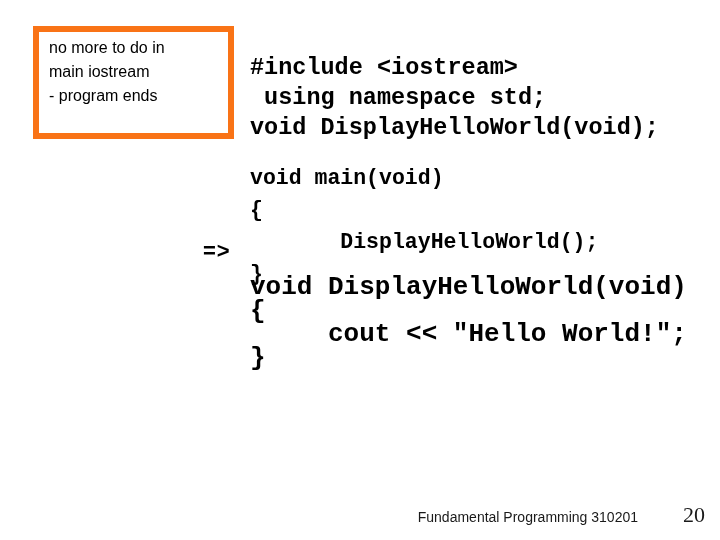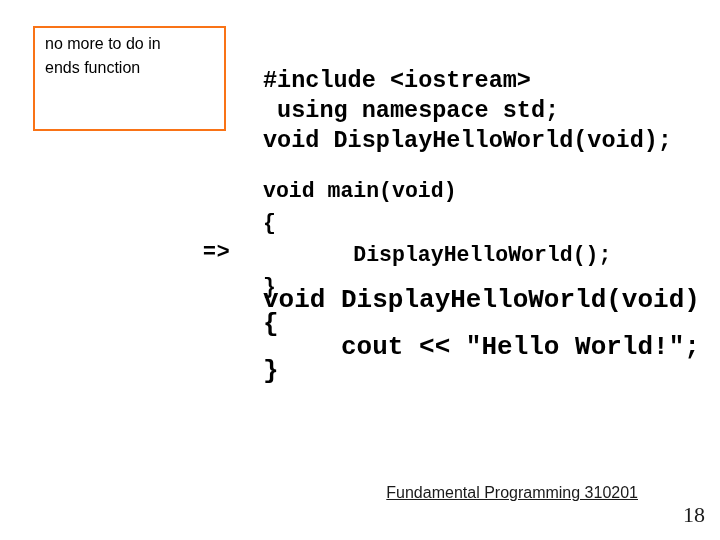--- a/index.html
+++ b/index.html
@@ -11,87 +11,87 @@
     overflow: hidden;
     font-family: "Liberation Sans", sans-serif;
     color: #000000;
   }
   .caption-box {
     position: absolute;
     left: 33px;
     top: 26px;
     width: 179px;
     height: 97px;
-    border: 2px solid #f97316;
+    border: 6px solid #f97316;
     padding: 4px 0 0 10px;
     font-size: 16px;
     line-height: 24px;
     color: #000000;
   }
   .code {
     position: absolute;
     left: 250px;
-    margin: 13px;
+    margin: 0;
     font-family: "Liberation Mono", "DejaVu Sans Mono", monospace;
     font-weight: bold;
     color: #000000;
     white-space: pre;
   }
   .code-includes { top: 53px;  font-size: 23.5px; line-height: 30px; }
   .code-main     { top: 162px; font-size: 21.5px; line-height: 32px; }
   .code-func     { top: 276px; font-size: 26px; line-height: 23.5px; }
   .pointer-arrow {
     position: absolute;
     left: 203px;
     top: 238px;
     font-size: 22px;
     font-weight: bold;
     letter-spacing: 1px;
     color: #000000;
   }
   .footer-course {
     position: absolute;
     right: 82px;
-    top: 484px;
-    font-size: 16px;
+    top: 509px;
+    font-size: 14px;
     color: #1a1a1a;
-    text-decoration: underline;
   }
   .page-number {
     position: absolute;
     left: 683px;
     top: 502px;
     font-family: "Liberation Serif", serif;
     font-size: 22px;
     color: #1a1a1a;
   }
 </style>
 </head>
 <body>
 
 <div class="slide">
 
   <div class="caption-box">
     <div>no more to do in</div>
-    <div>ends function</div>
+    <div>main iostream</div>
+    <div>- program ends</div>
   </div>
 
   <pre class="code code-includes">#include &lt;iostream&gt;
  using namespace std;
 void DisplayHelloWorld(void);</pre>
 
   <pre class="code code-main">void main(void)
 {
        DisplayHelloWorld();
 }</pre>
 
   <div class="pointer-arrow">=&gt;</div>
 
   <pre class="code code-func">void DisplayHelloWorld(void)
 {
      cout &lt;&lt; "Hello World!";
 }</pre>
 
   <div class="footer-course">Fundamental Programming 310201</div>
 
-  <div class="page-number">18</div>
+  <div class="page-number">20</div>
 
 </div>
 
 </body></html>

